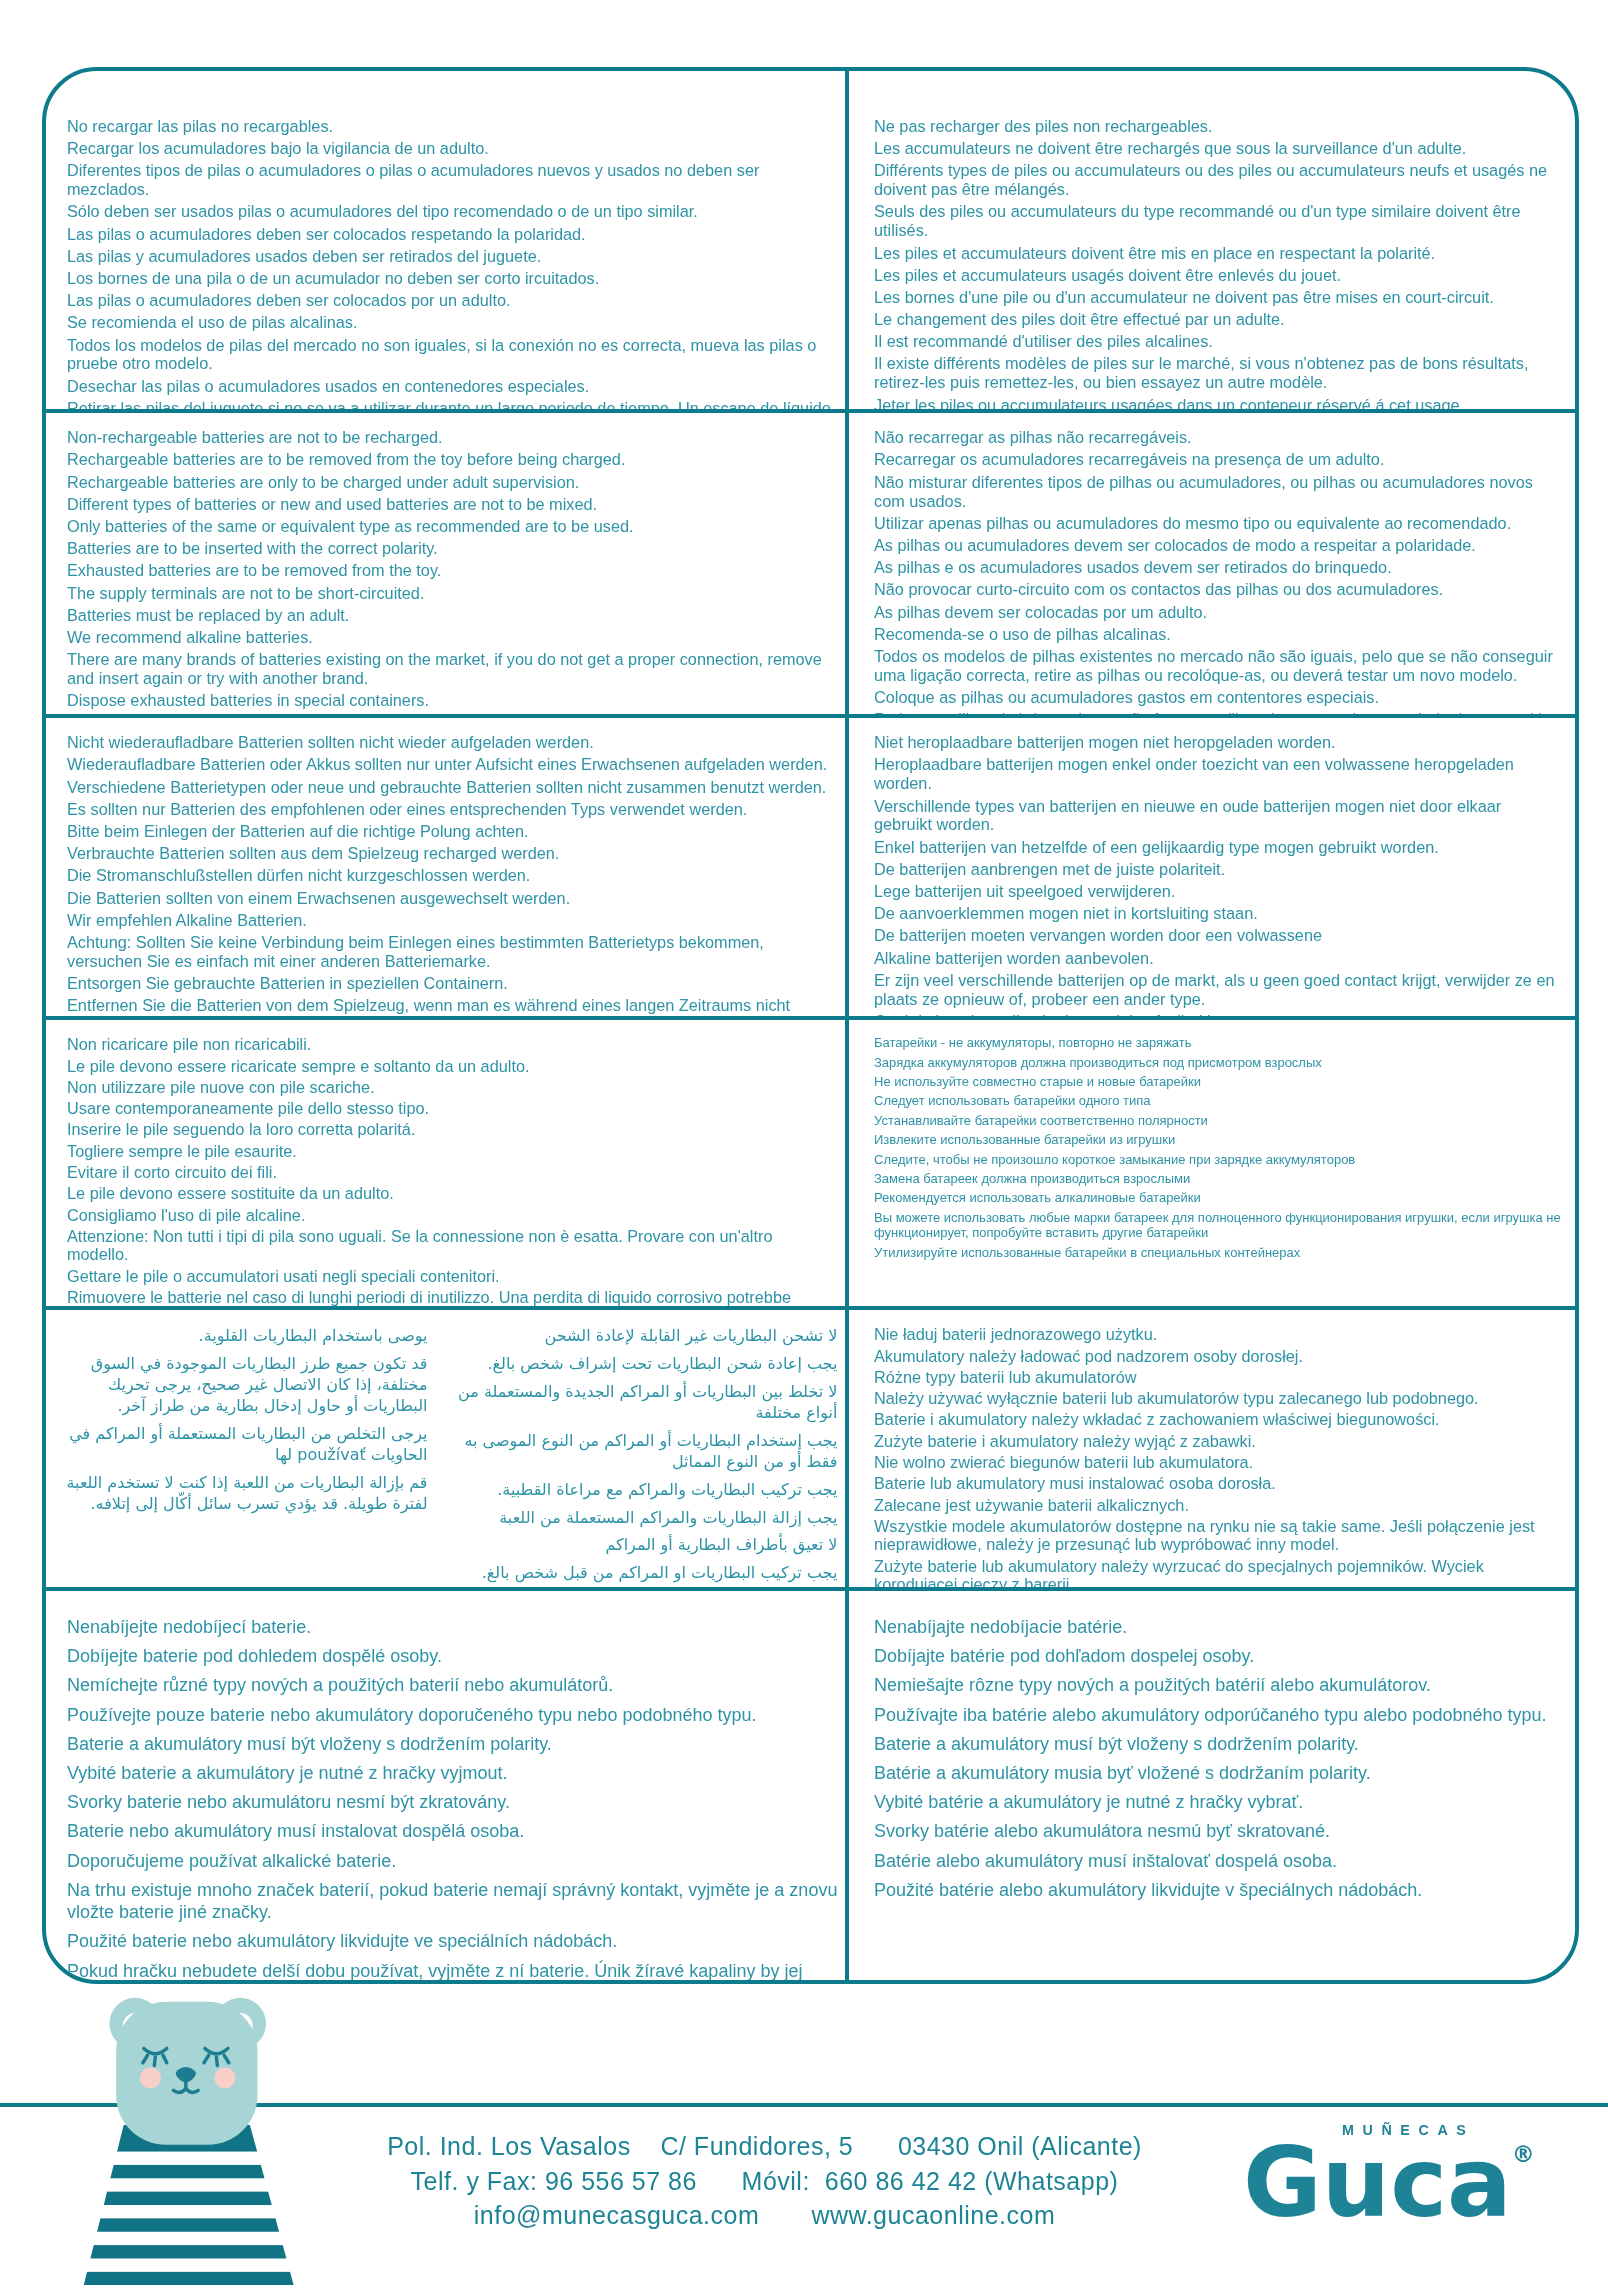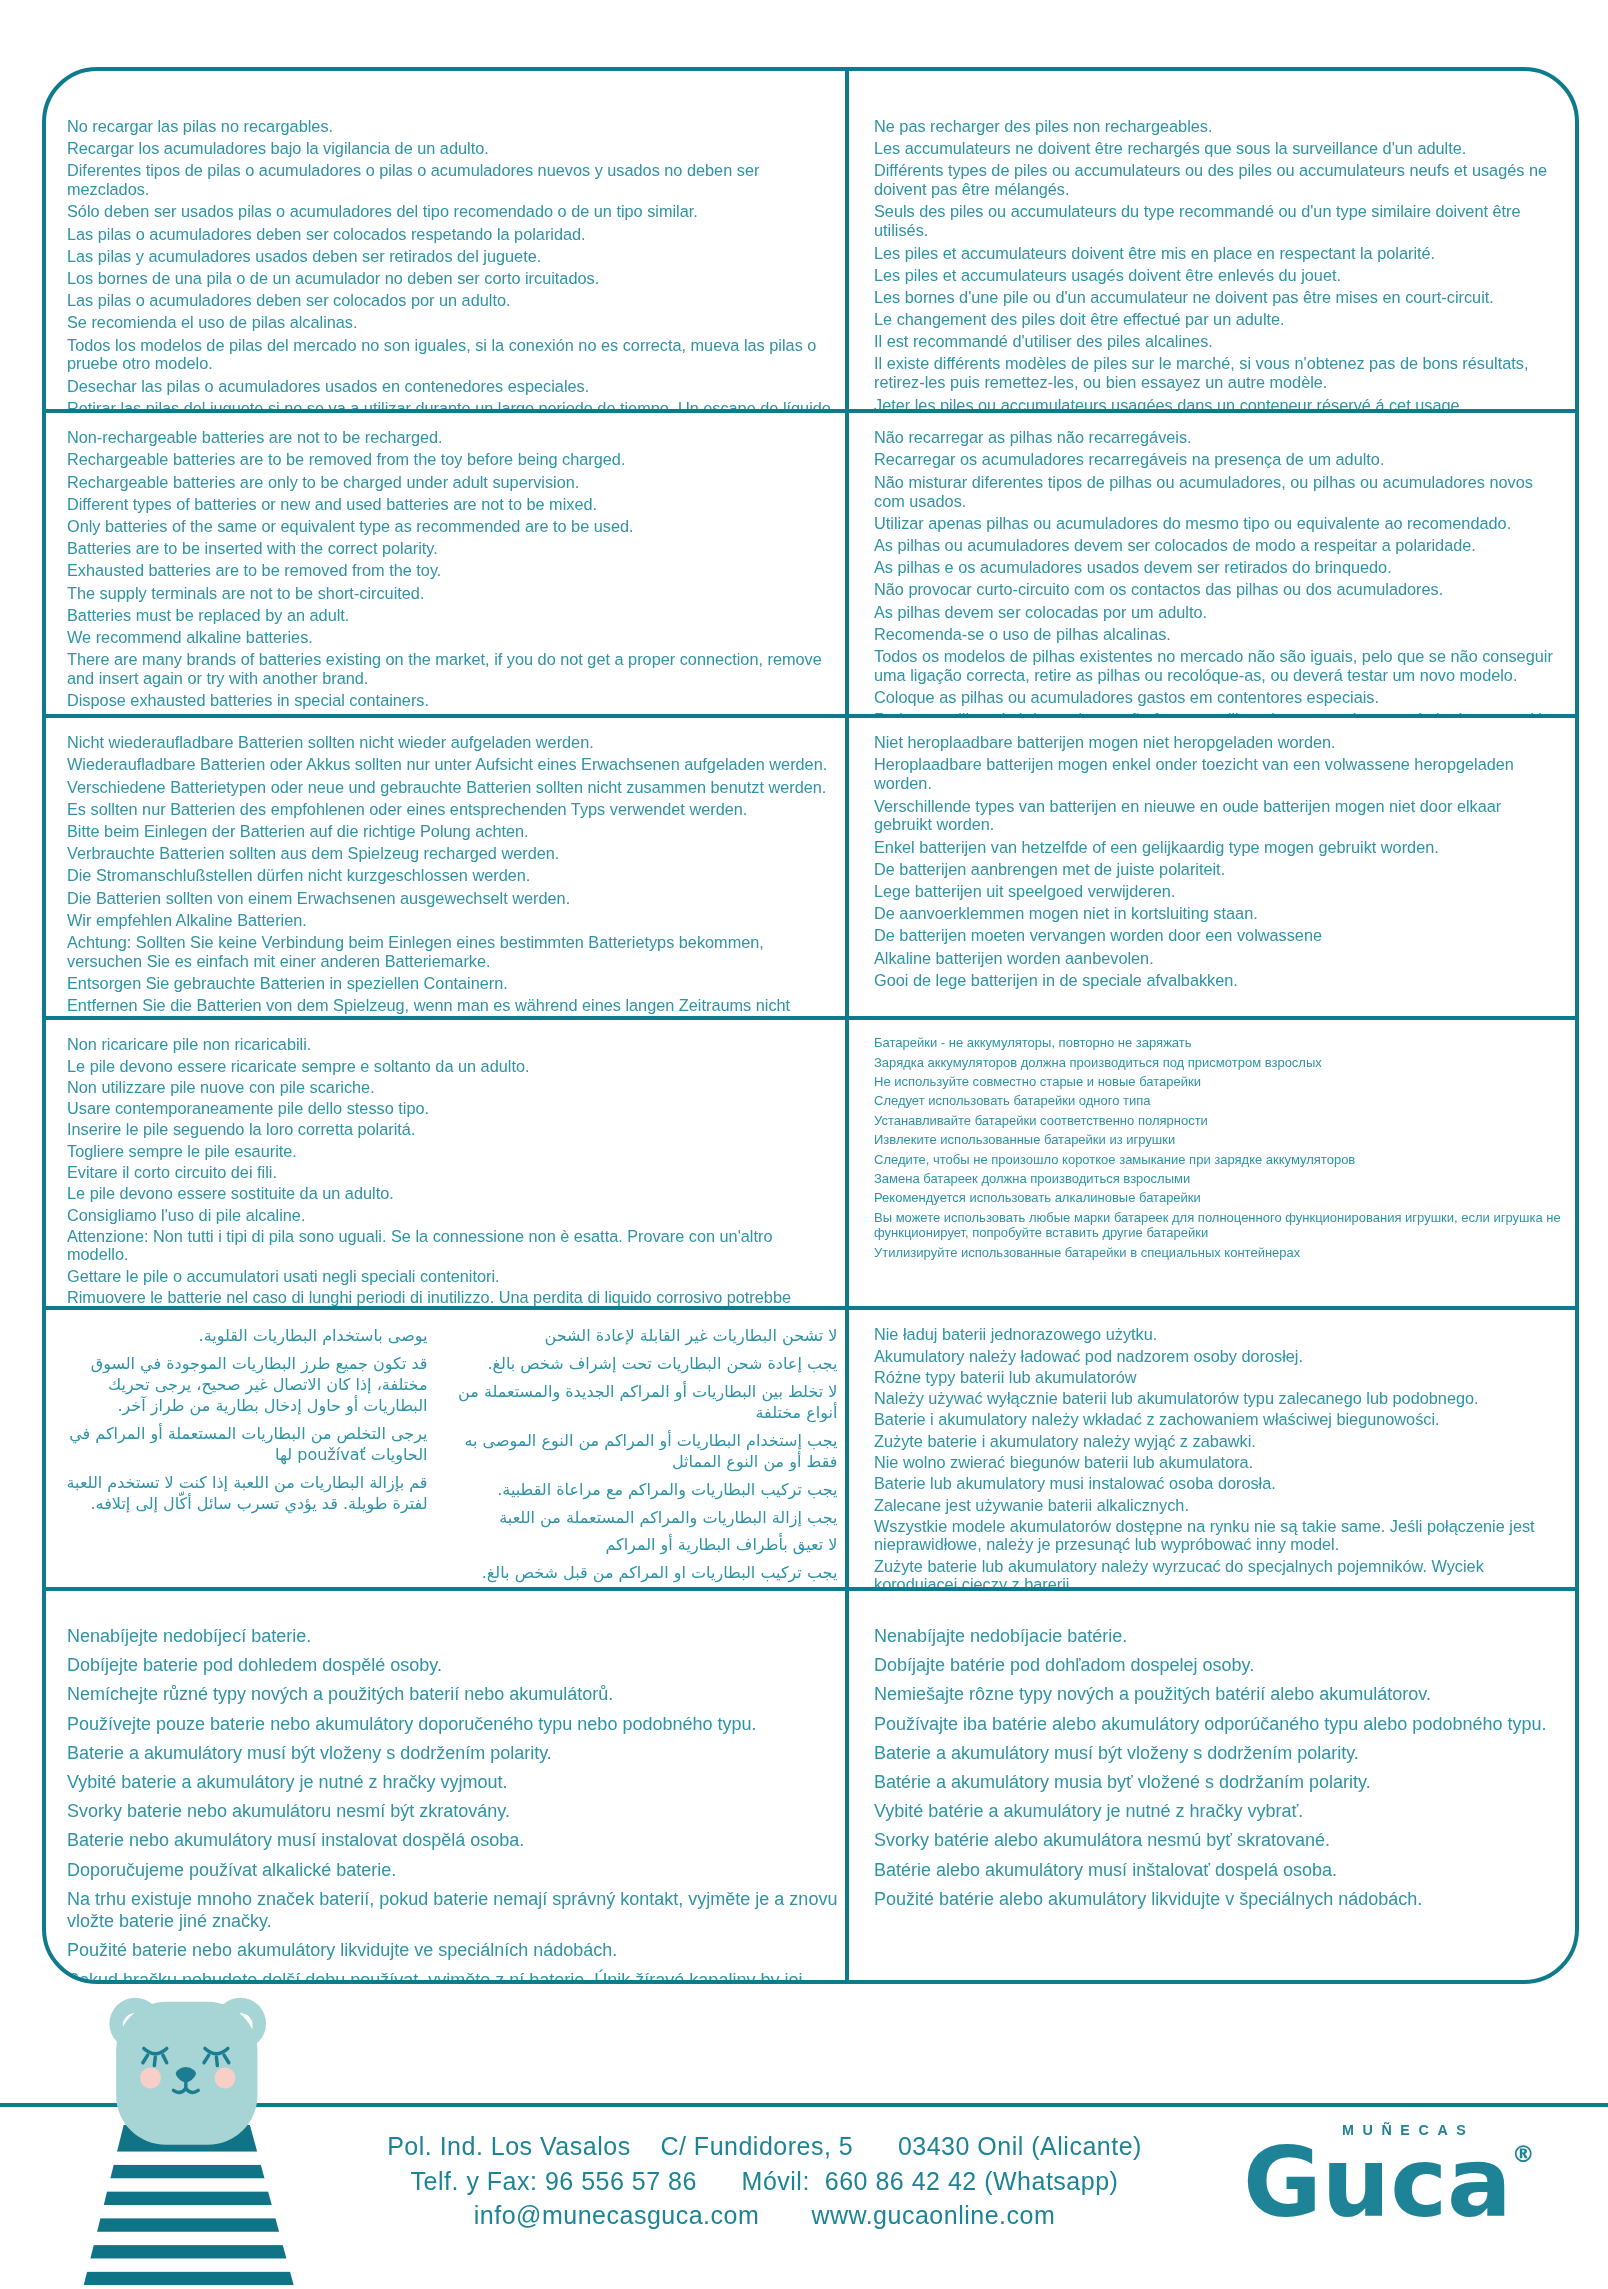--- a/index.html
+++ b/index.html
@@ -12,21 +12,21 @@
   body{width:1609px;height:2289px;position:relative;overflow:hidden;
        font-family:"Liberation Sans",sans-serif;}
   .panel{position:absolute;left:42px;top:67px;width:1537px;height:1917px;
          box-sizing:border-box;border:4.8px solid var(--line);border-radius:55px;
          display:grid;grid-template-columns:799px 1fr;
          grid-template-rows:342px 305px 302px 290px 281px 1fr;overflow:hidden;}
   .cell{box-sizing:border-box;border-bottom:4.8px solid var(--line);
         padding:15.3px 7.6px 3.8px 21px;overflow:hidden;color:var(--txt);}
   .cell.right{border-left:4.8px solid var(--line);padding-left:25px;padding-right:13.4px;}
   .cell.r1{padding-top:46px;}
-  .cell.r6{border-bottom:none;padding-top:34px;}
+  .cell.r6{border-bottom:none;padding-top:25px;}
   .cell p{margin:0 0 3.3px 0;font-size:16.3px;line-height:1.16;}
   .cell.mid p{font-size:16.3px;line-height:1.13;margin-bottom:2.9px;}
   .cell.ru p{font-size:13px;line-height:1.2;margin-bottom:3.8px;}
   .cell.cz p{font-size:18px;line-height:1.25;margin-bottom:6.7px;}
   .cell.ar{direction:rtl;font-family:"DejaVu Sans",sans-serif;}
   .ar-grid{display:grid;grid-template-columns:51% 49%;column-gap:17px;}
   .cell.ar p{font-size:16px;line-height:1.32;margin:0 0 6.7px 0;text-align:right;}
   .foot-line{position:absolute;left:0;top:2103px;width:1609px;height:3.8px;
              background:var(--line);z-index:0;}
   .bear{position:absolute;left:76px;top:1994px;width:234px;height:296px;z-index:1;}
@@ -121,20 +121,21 @@
     <div class="cell r3 right">
         <p>Niet heroplaadbare batterijen mogen niet heropgeladen worden.</p>
         <p>Heroplaadbare batterijen mogen enkel onder toezicht van een volwassene heropgeladen worden.</p>
         <p>Verschillende types van batterijen en nieuwe en oude batterijen mogen niet door elkaar gebruikt worden.</p>
         <p>Enkel batterijen van hetzelfde of een gelijkaardig type mogen gebruikt worden.</p>
         <p>De batterijen aanbrengen met de juiste polariteit.</p>
         <p>Lege batterijen uit speelgoed verwijderen.</p>
         <p>De aanvoerklemmen mogen niet in kortsluiting staan.</p>
         <p>De batterijen moeten vervangen worden door een volwassene</p>
         <p>Alkaline batterijen worden aanbevolen.</p>
+        <p>Er zijn veel verschillende batterijen op de markt, als u geen goed contact krijgt, verwijder ze en plaats ze opnieuw of, probeer een ander type.</p>
         <p>Gooi de lege batterijen in de speciale afvalbakken.</p>
       </div>
 
     <div class="cell r4 mid">
         <p>Non ricaricare pile non ricaricabili.</p>
         <p>Le pile devono essere ricaricate sempre e soltanto da un adulto.</p>
         <p>Non utilizzare pile nuove con pile scariche.</p>
         <p>Usare contemporaneamente pile dello stesso tipo.</p>
         <p>Inserire le pile seguendo la loro corretta polaritá.</p>
         <p>Togliere sempre le pile esaurite.</p>

